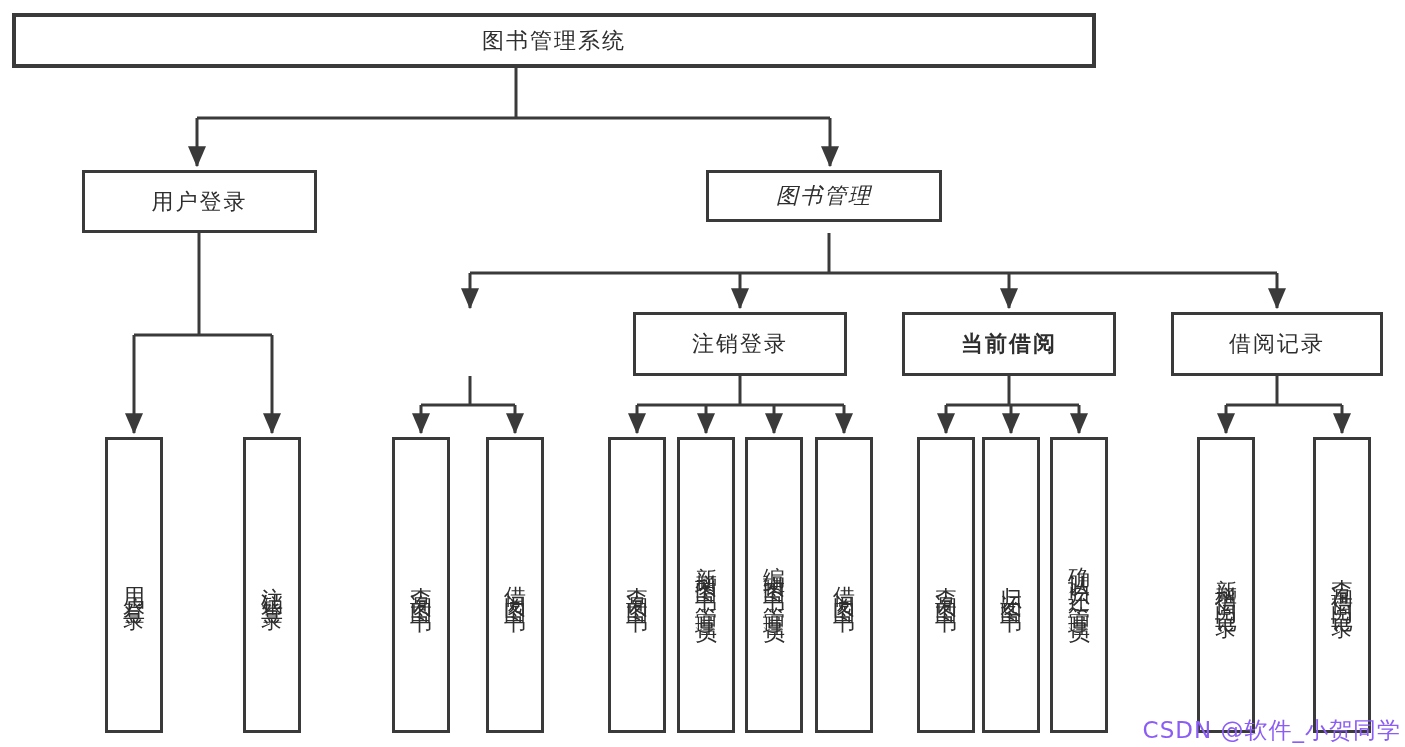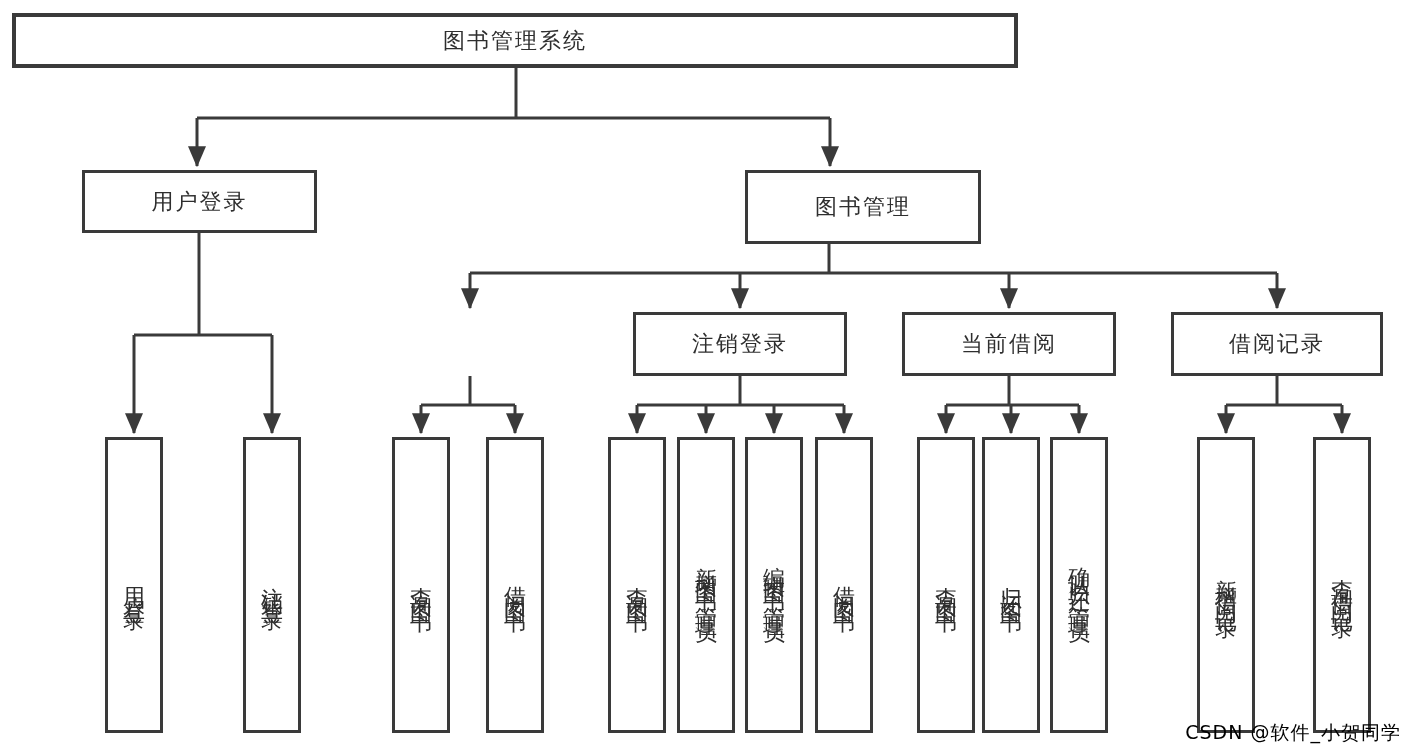--- a/index.html
+++ b/index.html
@@ -29,23 +29,23 @@
     writing-mode: vertical-rl;
     text-orientation: mixed;
     font-size: 22px;
     letter-spacing: 8px;
     line-height: 1;
   }
   .watermark {
     position: absolute;
     right: 4px;
     bottom: 1px;
-    font-size: 19px;
+    font-size: 23px;
     letter-spacing: 1px;
-    color: #000000;
+    color: #8b5cf6;
     z-index: 3;
     white-space: nowrap;
   }
 </style>
 </head>
 <body>
 
 <div class="canvas">
 
   <svg class="wires" width="1405" height="747" viewBox="0 0 1405 747" fill="none" stroke="#3a3a3a" stroke-width="3">
@@ -89,35 +89,35 @@
     <line x1="946" y1="405" x2="946" y2="433" marker-end="url(#ah)"></line>
     <line x1="1011" y1="405" x2="1011" y2="433" marker-end="url(#ah)"></line>
     <line x1="1079" y1="405" x2="1079" y2="433" marker-end="url(#ah)"></line>
 
     <line x1="1277" y1="376" x2="1277" y2="405"></line>
     <line x1="1226" y1="405" x2="1342" y2="405"></line>
     <line x1="1226" y1="405" x2="1226" y2="433" marker-end="url(#ah)"></line>
     <line x1="1342" y1="405" x2="1342" y2="433" marker-end="url(#ah)"></line>
   </svg>
 
-  <div class="box hbox rootbox" style="left:12px; top:13px; width:1006px; height:55px;">
+  <div class="box hbox rootbox" style="left:12px; top:13px; width:1084px; height:55px;">
     <span>图书管理系统</span>
   </div>
 
   <div class="box hbox" style="left:82px; top:170px; width:235px; height:63px;">
     <span>用户登录</span>
   </div>
-  <div class="box hbox" style="left:745px; top:170px; width:236px; height:74px;">
+  <div class="box hbox" style="left:706px; top:170px; width:236px; height:52px;font-style:italic;">
     <span>图书管理</span>
   </div>
 
   <div class="box hbox" style="left:633px; top:312px; width:214px; height:64px;">
     <span>注销登录</span>
   </div>
-  <div class="box hbox" style="left:902px; top:312px; width:214px; height:64px;">
+  <div class="box hbox" style="left:902px; top:312px; width:214px; height:64px;font-weight:bold;">
     <span>当前借阅</span>
   </div>
   <div class="box hbox" style="left:1171px; top:312px; width:212px; height:64px;">
     <span>借阅记录</span>
   </div>
 
   <div class="box vbox" style="left:105px; top:437px; width:58px; height:296px;">
     <span>用户登录</span>
   </div>
   <div class="box vbox" style="left:243px; top:437px; width:58px; height:296px;">

